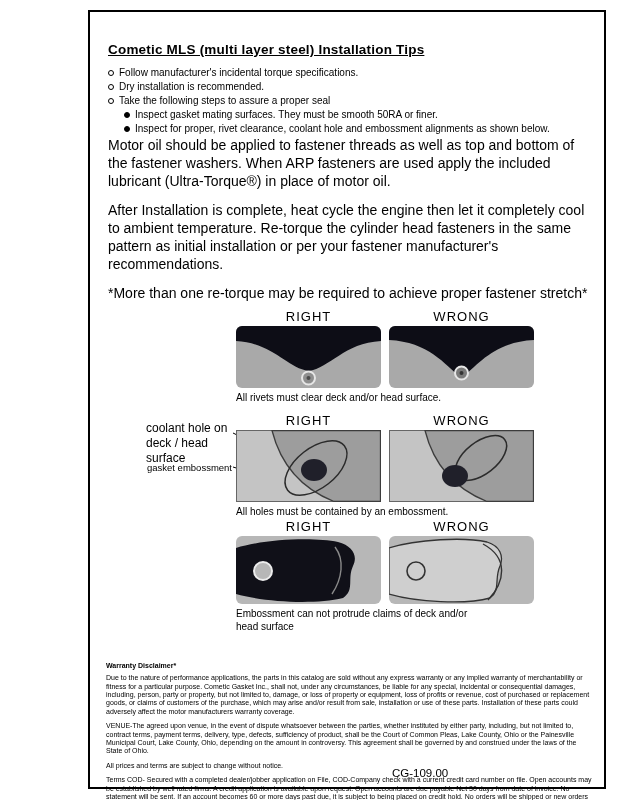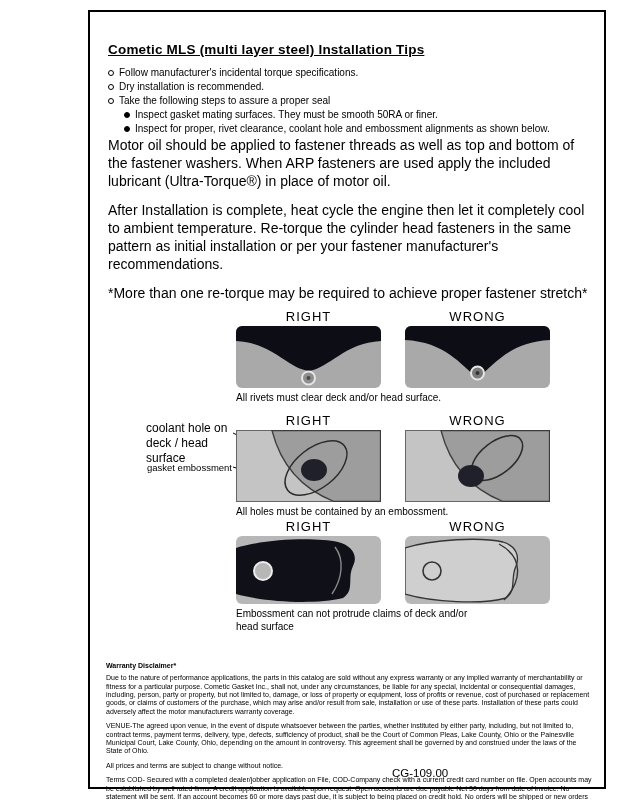--- a/index.html
+++ b/index.html
@@ -25,21 +25,21 @@
   .diesel-heading { font-size:11.5px; font-weight:bold; margin:15px 0 7px 2px; }
   .para { font-size:14px; line-height:1.3; width:484px; margin:0 0 10px 2px; }
   .note { font-size:14px; margin:12px 0 0 2px; }
 
   .diagrams { position:relative; margin-top:8px; height:337px; }
   .leader-lines { position:absolute; left:0; top:0; pointer-events:none; }
   .dia-row { position:absolute; left:130px; }
   .row1 { top:0; }
   .row2 { top:104px; }
   .row3 { top:210px; }
-  .cols { display:flex; gap:24px;justify-content:center; }
+  .cols { display:flex; gap:8px;justify-content:center; }
   .dia-col { width:145px; }
   .dia-header { text-align:center; font-size:13px; letter-spacing:1px; margin-bottom:2px; }
   .dia-img { width:145px; }
   .dia-img svg { display:block; }
   .rounded { border-radius:6px; overflow:hidden; }
   .caption { font-size:10px; margin-top:4px; line-height:1.25; }
   .caption.wrap { width:242px; }
   .label-coolant {
     position:absolute; left:40px; top:112px; width:96px;
     font-size:12px; line-height:1.25; text-align:left;

